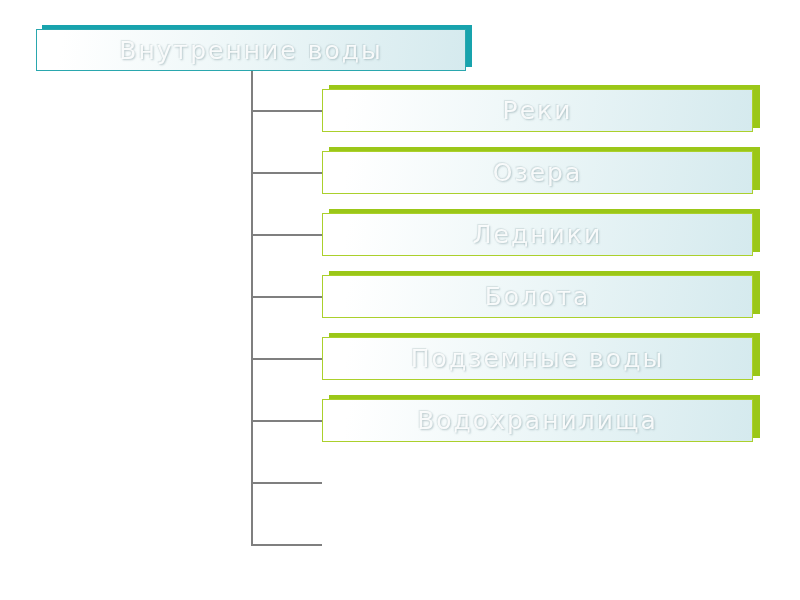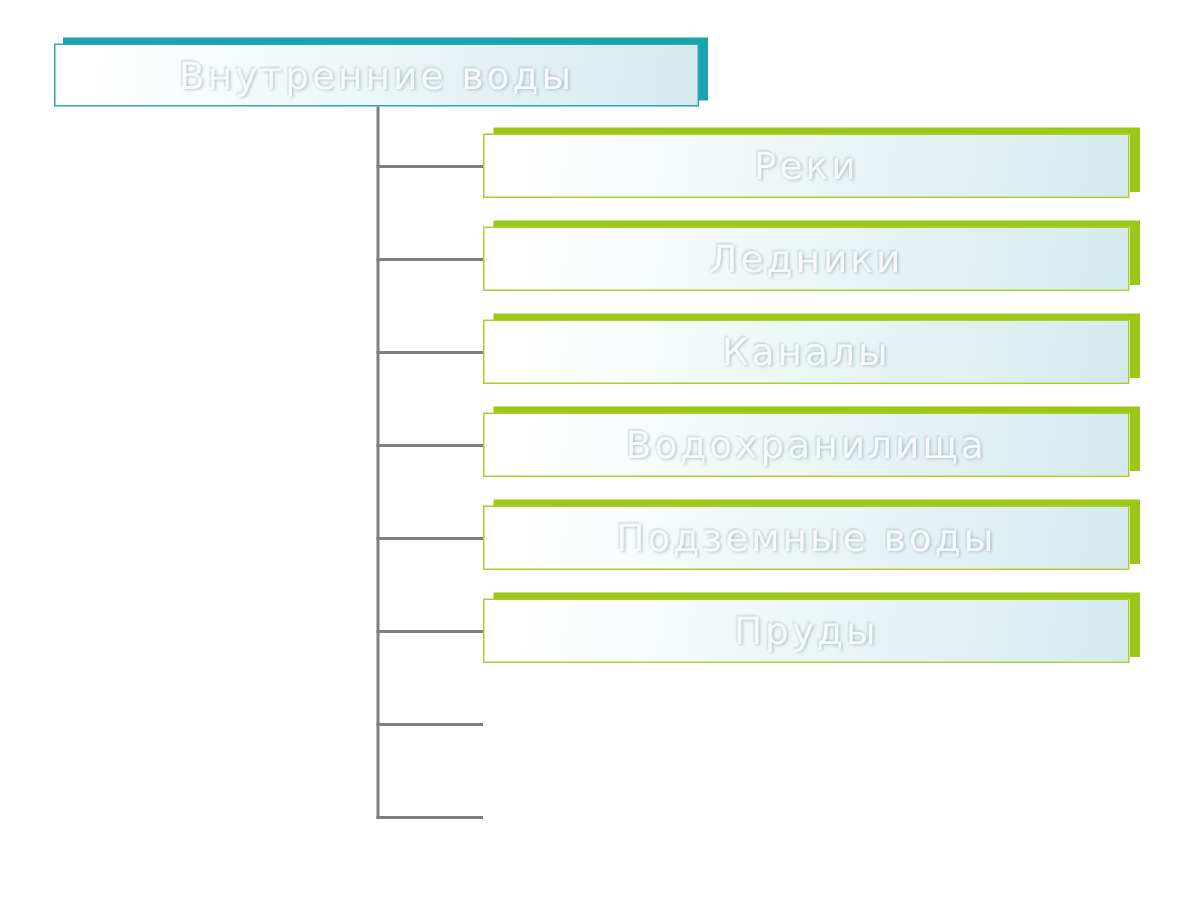--- a/index.html
+++ b/index.html
@@ -87,29 +87,29 @@
   <div class="connector stub s5"></div>
   <div class="connector stub s6"></div>
   <div class="connector stub s7"></div>
   <div class="connector stub s8"></div>
 
   <div class="children">
     <div class="node child">
       <span class="label">Реки</span>
     </div>
     <div class="node child">
+      <span class="label">Озера</span>
+    </div>
+    <div class="node child">
       <span class="label">Ледники</span>
     </div>
     <div class="node child">
-      <span class="label">Каналы</span>
-    </div>
-    <div class="node child">
-      <span class="label">Водохранилища</span>
+      <span class="label">Болота</span>
     </div>
     <div class="node child">
       <span class="label">Подземные воды</span>
     </div>
     <div class="node child">
-      <span class="label">Пруды</span>
+      <span class="label">Водохранилища</span>
     </div>
   </div>
 
 </div>
 
 </body></html>

